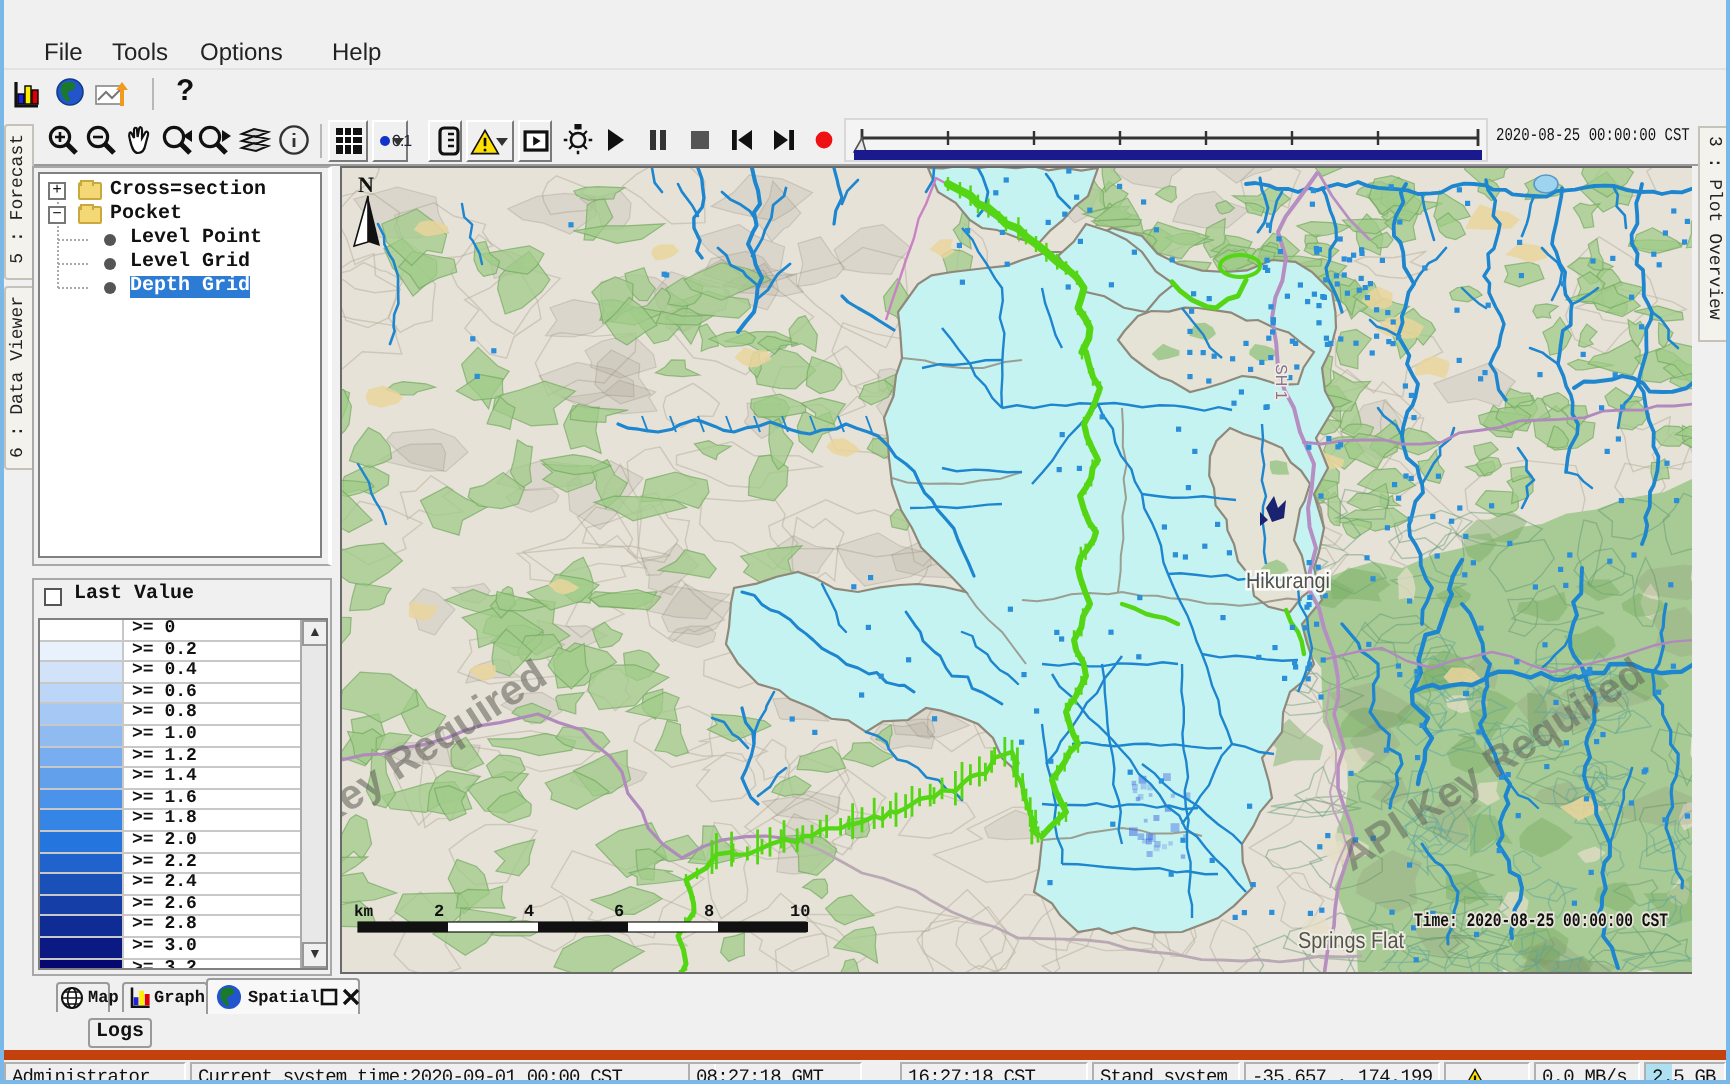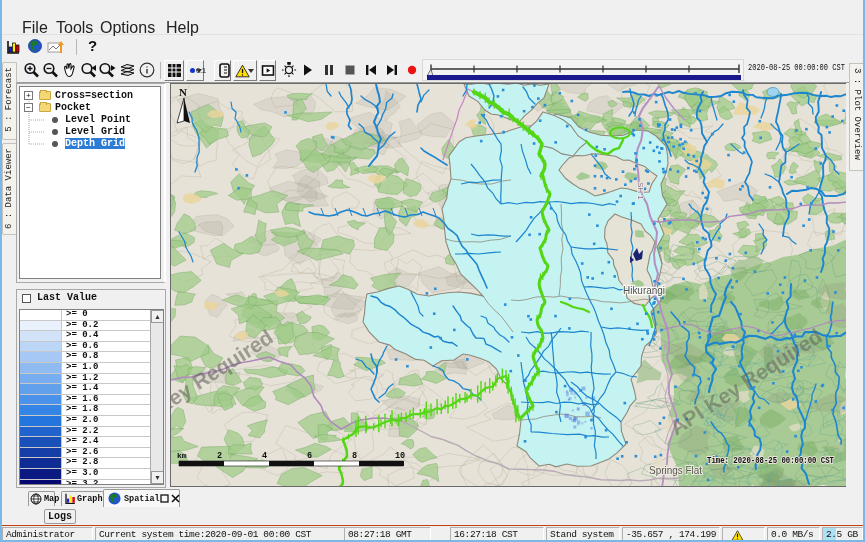--- a/index.html
+++ b/index.html
@@ -5,21 +5,21 @@
 #win { position:relative; width:865px; height:542px; background:#f0f0f0; }
 #winborder { position:absolute; left:0; top:0; width:865px; height:542px; border-left:2px solid #7ab8e8; border-right:2px solid #7ab8e8; border-bottom:2px solid #7ab8e8; pointer-events:none; z-index:99; box-sizing:border-box; }
 
 #title { position:absolute; left:0; top:0; width:100%; height:18px; background:#ffffff; }
 #title .ico { position:absolute; left:7px; top:2px; width:13px; height:13px; background:#1e9cd7; border:1px solid #1278aa; }
 #title .ico:before { content:""; position:absolute; left:2px; top:2px; right:2px; bottom:2px; border:1px solid #fff; }
 #title .ico:after { content:""; position:absolute; left:3px; top:6px; border-left:3px solid transparent; border-right:3px solid transparent; border-bottom:4px solid #fff; }
 #title .txt { position:absolute; left:24px; top:2px; font-size:12px; color:#333; }
 .winbtn { position:absolute; top:0px; color:#333; font-size:13px; }
 
-#menu { position:absolute; left:0; top:18px; width:100%; height:17px; background:#f0f0f0; border-bottom:1px solid #e2e2e2; font-size:16px; color:#222; }
+#menu { position:absolute; left:0; top:18px; width:100%; height:17px; background:#f0f0f0; border-bottom:1px solid #e2e2e2; font-size:12px; color:#222; }
 #menu span { position:absolute; top:1px; }
 
 #tb1 { position:absolute; left:0; top:36px; width:100%; height:22px; background:#f0f0f0; }
 
 #tb2 { position:absolute; left:0; top:58px; width:100%; height:25px; background:#f0f0f0; border-bottom:1px solid #9a9a9a; }
 .sep { position:absolute; width:1px; background:#b8b8b8; }
 
 #content { position:absolute; left:0; top:83px; width:865px; height:405px; background:#f0f0f0; }
 
 .vtab { position:absolute; left:2px; width:15px; background:#f4f2ec; border:1px solid #c4c2ba; border-radius:2px 0 0 2px; }
@@ -45,21 +45,21 @@
 
 #map { position:absolute; left:170px; top:0px; width:676px; height:404px; border-top:1px solid #6a6a6a; border-left:1px solid #6a6a6a; border-bottom:1px solid #6a6a6a; background:#e6e3d9; overflow:hidden; }
 
 #rtab { position:absolute; right:1px; top:-20px; width:15px; height:108px; background:#f4f2ec; border:1px solid #c4c2ba; }
 #rtab span { position:absolute; left:2px; top:4px; font-family:"Liberation Mono",monospace; font-size:9px; color:#222; writing-mode:vertical-rl; white-space:nowrap; }
 
 #btabs { position:absolute; left:0; top:488px; width:865px; height:37px; background:#f0f0f0; }
 .btab { position:absolute; top:3px; height:15px; background:#f0f0f0; border:1px solid #9a9a9a; border-bottom:none; border-radius:2px 2px 0 0; font-family:"Liberation Mono",monospace; font-size:8.5px; font-weight:bold; color:#111; }
 #logsbtn { position:absolute; left:44px; top:21px; width:32px; height:15px; background:#f0f0f0; border:1px solid #9a9a9a; border-radius:2px; font-family:"Liberation Mono",monospace; font-size:10px; font-weight:bold; color:#111; text-align:center; line-height:13px; }
 
-#status { position:absolute; left:0; top:525px; width:865px; height:17px; background:#f0f0f0; border-top:1px solid #c2410c; font-family:"Liberation Mono",monospace; font-size:10px; color:#111; }
+#status { position:absolute; left:0; top:525px; width:865px; height:17px; background:#f0f0f0; border-top:5px solid #c2410c; font-family:"Liberation Mono",monospace; font-size:10px; color:#111; }
 .scell { position:absolute; top:1px; height:15px; border:1px solid #b0b0b0; border-right-color:#fff; border-bottom-color:#fff; padding-left:3px; line-height:14px; white-space:nowrap; overflow:hidden; letter-spacing:-0.4px; font-size:9.5px; }
 
 .tbtn { position:absolute; }
 svg.icon { position:absolute; }
 .bevel { background:#f0f0f0; border:1px solid; border-color:#fff #7a7a7a #7a7a7a #fff; }
 </style></head>
 <body>
 <div id="win">
     <div id="winborder"></div>
   <div id="menu">

